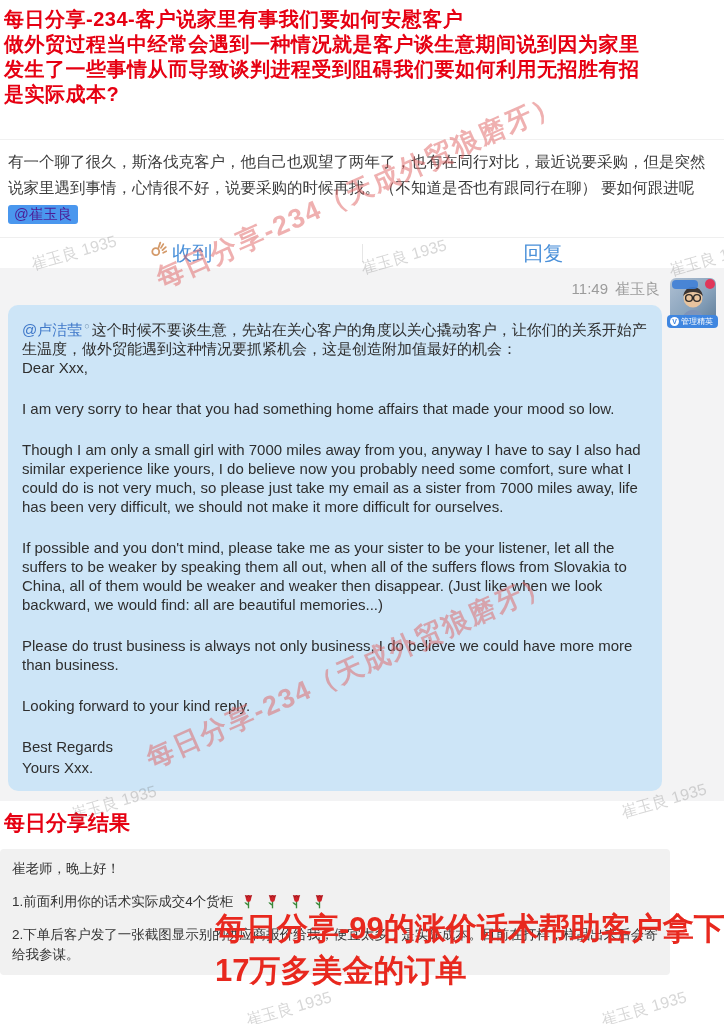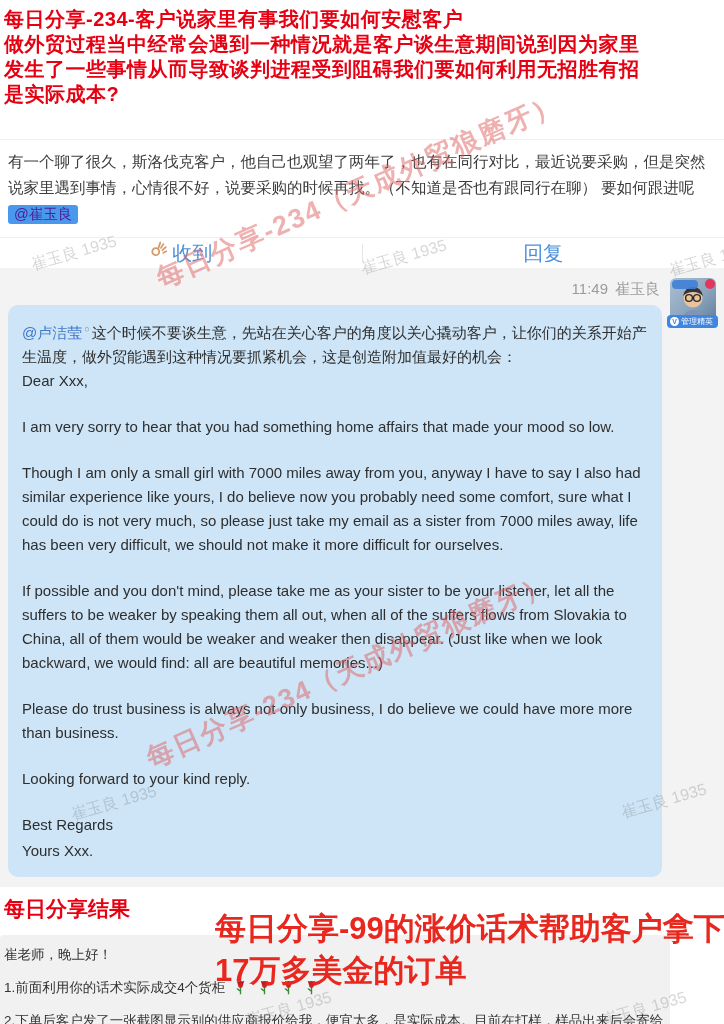--- a/index.html
+++ b/index.html
@@ -24,21 +24,21 @@
             gap:5px; color:#4a90d9; font-size:20px; cursor:pointer; }
   .v-divider { width:1px; height:18px; background:#e6e6e6; }
   
   .chat-region { background:#f3f3f4; padding:6px 8px 10px 8px; }
   .msg-row { display:flex; align-items:flex-start; }
   .msg-col { flex:1; min-width:0; }
   .msg-meta { text-align:right; color:#9b9b9b; font-size:15px;
               margin:6px 2px 6px 0; }
   .msg-meta .author { margin-left:7px; }
   .bubble { background:#cde5f7; border-radius:10px; padding:12px 10px 14px 14px;
-            font-size:15px; line-height:24px; color:#2e2e2e; }
+            font-size:15px; line-height:19px; color:#2e2e2e; }
   .intro { margin:0; }
   .mention-link { color:#3f78c9; cursor:pointer; }
   .circ { font-size:9px; vertical-align:super; color:#6f8fae; margin:0 2px; }
   .email-p { margin:22px 0 0 0; }
   .email-p.first { margin-top:0; }
   .email-p.tight { margin-top:2px; }
   
   .avatar-col { width:47px; margin-left:7px; display:flex; flex-direction:column;
                 align-items:center; padding-top:4px; }
   .avatar { width:46px; height:46px; border-radius:6px; position:relative;
@@ -52,21 +52,21 @@
            font-size:8px; line-height:11px; padding:1px 5px 1px 3px;
            border-radius:4px; white-space:nowrap; display:flex;
            align-items:center; gap:2px; }
   .vcirc { background:#fff; color:#3f86e0; border-radius:50%; width:9px; height:9px;
            font-size:7px; line-height:9px; text-align:center; font-weight:bold;
            display:inline-block; }
   
   .results { background:#fff; padding:4px 0 0 0; position:relative; }
   .results-heading { color:#e60012; font-size:21px; font-weight:bold;
                      margin:4px 0 10px 4px; }
-  .r-bubble { background:#f1f1f1; border-radius:4px; padding:10px 4px;
+  .r-bubble { background:#f1f1f1; border-radius:4px; padding:10px 12px;
               font-size:13.5px; color:#333; line-height:20px; margin:12px 54px 6px 0; }
   .r-bubble p { margin:0 0 13px 0; }
   .r-bubble p:last-child { margin-bottom:0; }
   .flower-row svg, .sun-row svg { vertical-align:-4px; margin-left:3px; }
   
   .overlay-red { position:absolute; left:215px; top:908px; z-index:6;
                  color:#e8281e; font-size:31px; font-weight:bold;
                  line-height:42px; white-space:nowrap; }
   
   .watermark-layer { position:absolute; inset:0; pointer-events:none; z-index:5; }

